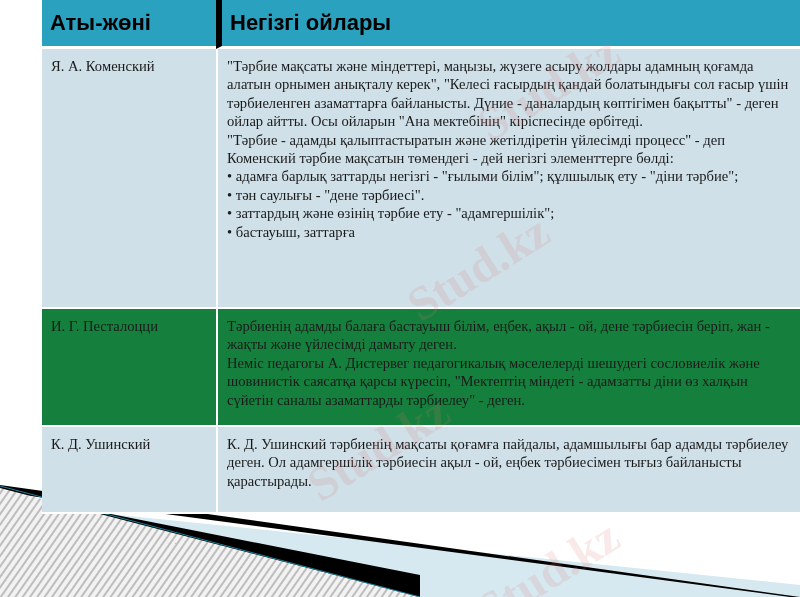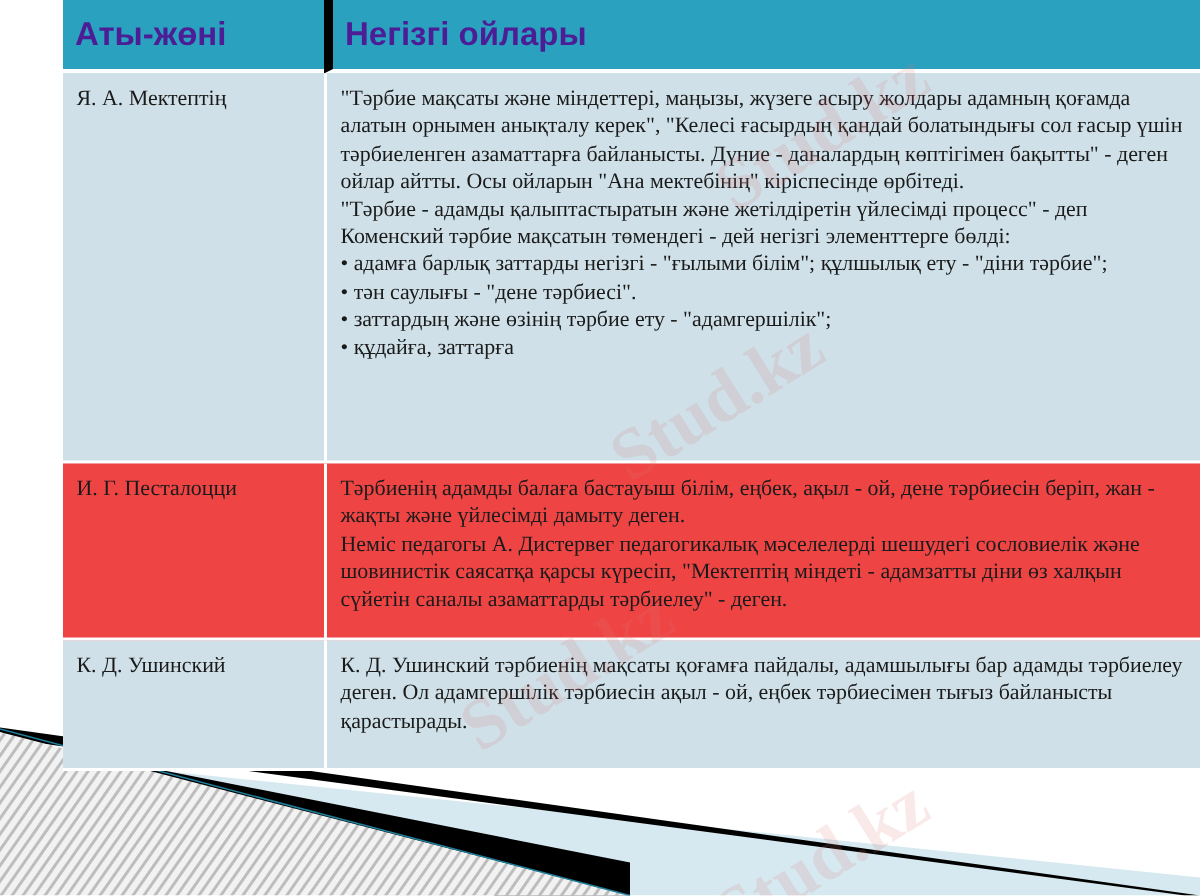--- a/index.html
+++ b/index.html
@@ -33,21 +33,21 @@
       width: 758px;
       border-collapse: separate;
       border-spacing: 0;
       table-layout: fixed;
       z-index: 2;
     }
     table.grid col.c1 { width: 174px; }
     table.grid col.c2 { width: 584px; }
     .hdr th {
       background: #2aa1bf;
-      color: #4c1d95;
+      color: #000000;
       font-family: "Liberation Sans", sans-serif;
       font-weight: bold;
       font-size: 22px;
       text-align: left;
       padding: 0 0 0 8px;
       height: 46px;
       vertical-align: middle;
       border-bottom: 3px solid #ffffff;
     }
     .hdr th + th {
@@ -58,21 +58,21 @@
       line-height: 18.4px;
       color: #1a1a1a;
       vertical-align: top;
       padding: 8px 8px 6px 9px;
       border-bottom: 2px solid #ffffff;
     }
     td + td {
       border-left: 2px solid #ffffff;
     }
     tr.odd td { background: #cfe0e8; }
-    tr.even td { background: #ef4444; }
+    tr.even td { background: #15803d; }
     tr.r1 td { height: 244px; }
     tr.r2 td { height: 102px; }
     tr.r3 td { height: 71px; }
     .para { margin: 0; }
     .watermark {
       position: absolute;
       font-family: "Liberation Serif", serif;
       font-weight: bold;
       color: rgba(220, 120, 120, 0.16);
       font-size: 48px;
@@ -110,28 +110,28 @@
         <col class="c2">
       </colgroup>
     <thead>
       <tr class="hdr">
         <th>Аты-жөні</th>
         <th>Негізгі ойлары</th>
       </tr>
     </thead>
     <tbody>
       <tr class="odd r1">
-        <td>Я. А. Мектептің</td>
+        <td>Я. А. Коменский</td>
         <td>
           <p class="para">"Тәрбие мақсаты және міндеттері, маңызы, жүзеге асыру жолдары адамның қоғамда алатын орнымен анықталу керек", "Келесі ғасырдың қандай болатындығы сол ғасыр үшін тәрбиеленген азаматтарға байланысты. Дүние - даналардың көптігімен бақытты" - деген ойлар айтты. Осы ойларын "Ана мектебінің" кіріспесінде өрбітеді.</p>
           <p class="para">"Тәрбие - адамды қалыптастыратын және жетілдіретін үйлесімді процесс" - деп Коменский тәрбие мақсатын төмендегі - дей негізгі элементтерге бөлді:</p>
           <p class="para">• адамға барлық заттарды негізгі - "ғылыми білім"; құлшылық ету - "діни тәрбие";</p>
           <p class="para">• тән саулығы - "дене тәрбиесі".</p>
           <p class="para">• заттардың және өзінің тәрбие ету - "адамгершілік";</p>
-          <p class="para">• құдайға, заттарға</p>
+          <p class="para">• бастауыш, заттарға</p>
         </td>
       </tr>
       <tr class="even r2">
         <td>И. Г. Песталоцци</td>
         <td>
           <p class="para">Тәрбиенің адамды балаға бастауыш білім, еңбек, ақыл - ой, дене тәрбиесін беріп, жан - жақты және үйлесімді дамыту деген.</p>
           <p class="para">Неміс педагогы А. Дистервег педагогикалық мәселелерді шешудегі сословиелік және шовинистік саясатқа қарсы күресіп, "Мектептің міндеті - адамзатты діни өз халқын сүйетін саналы азаматтарды тәрбиелеу" - деген.</p>
         </td>
       </tr>
       <tr class="odd r3">

